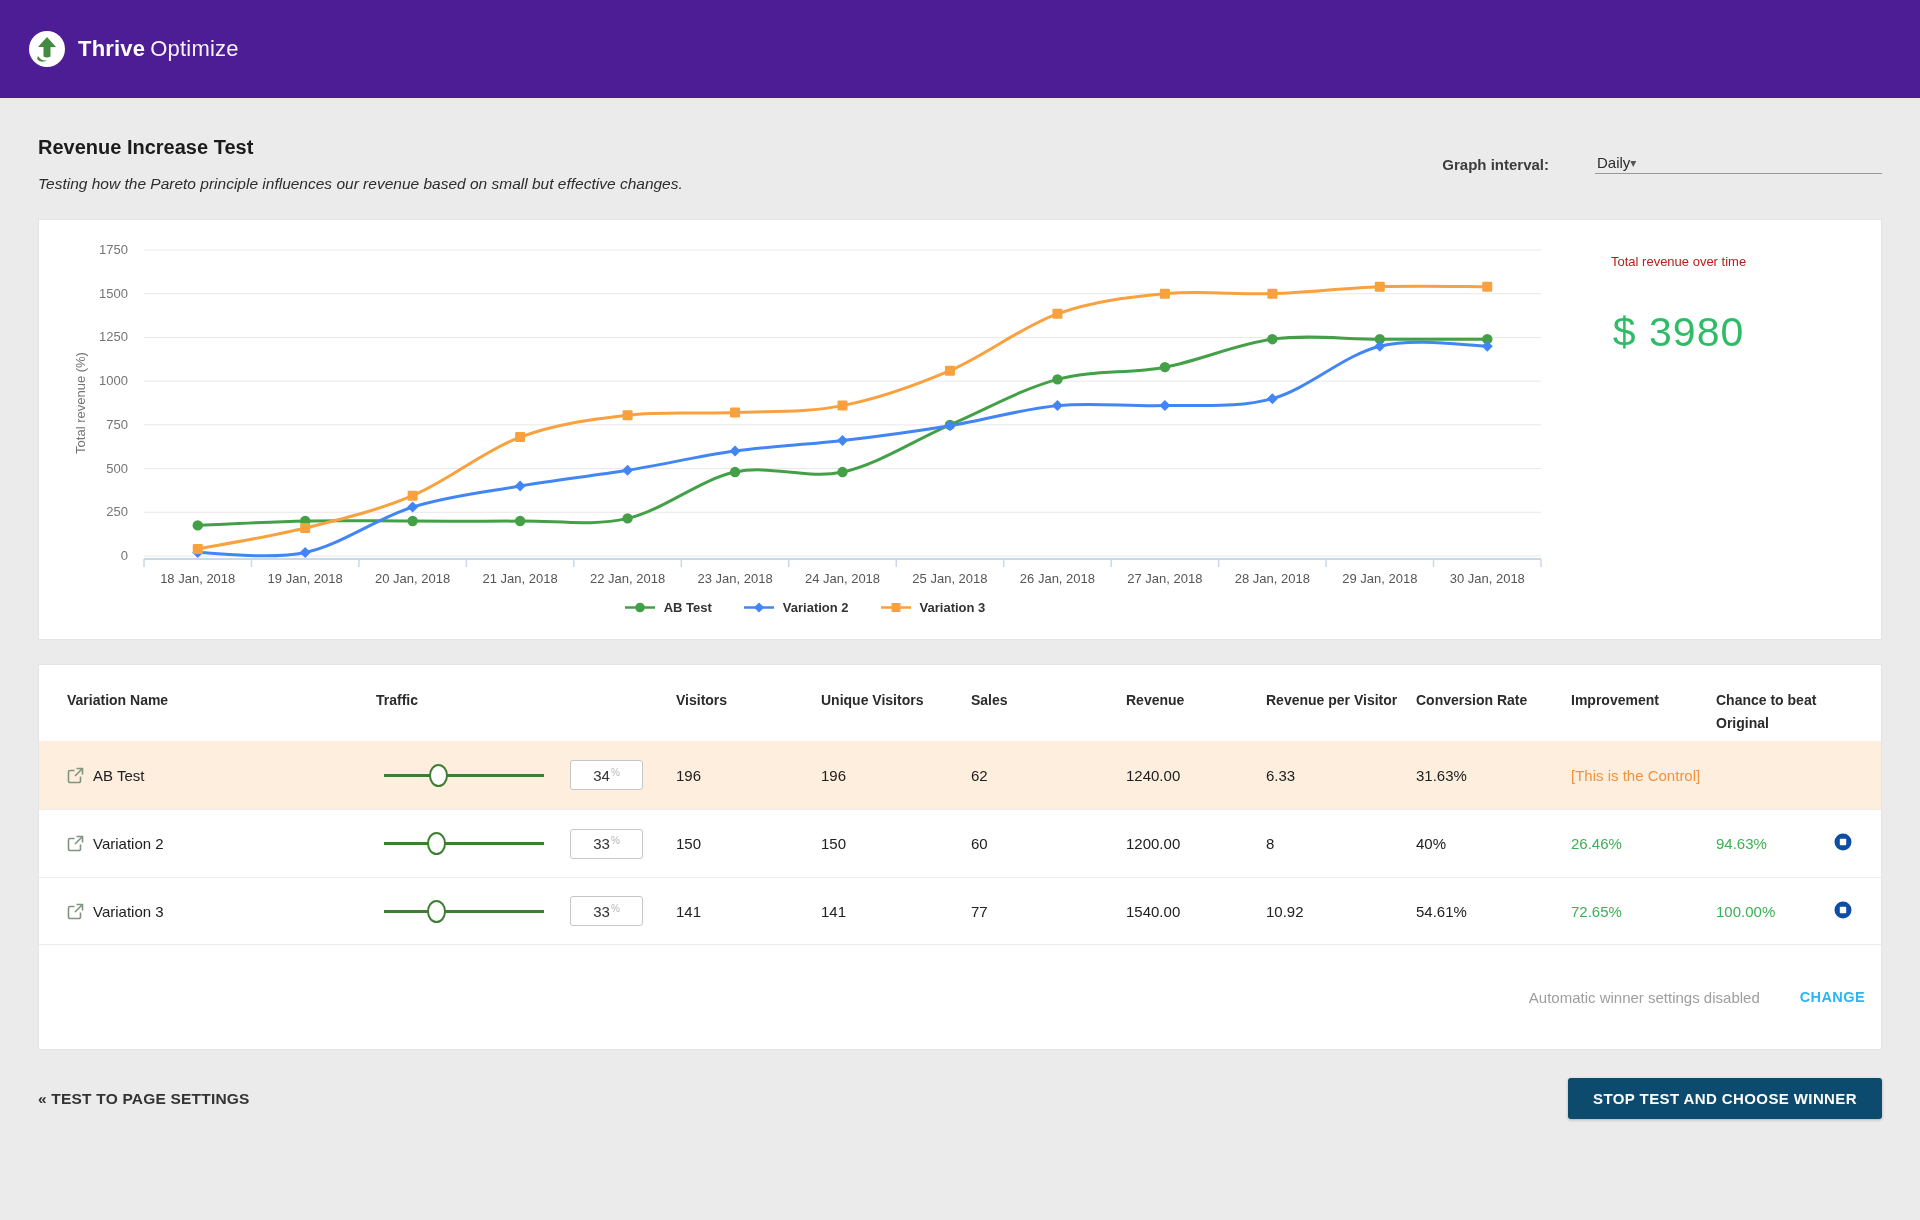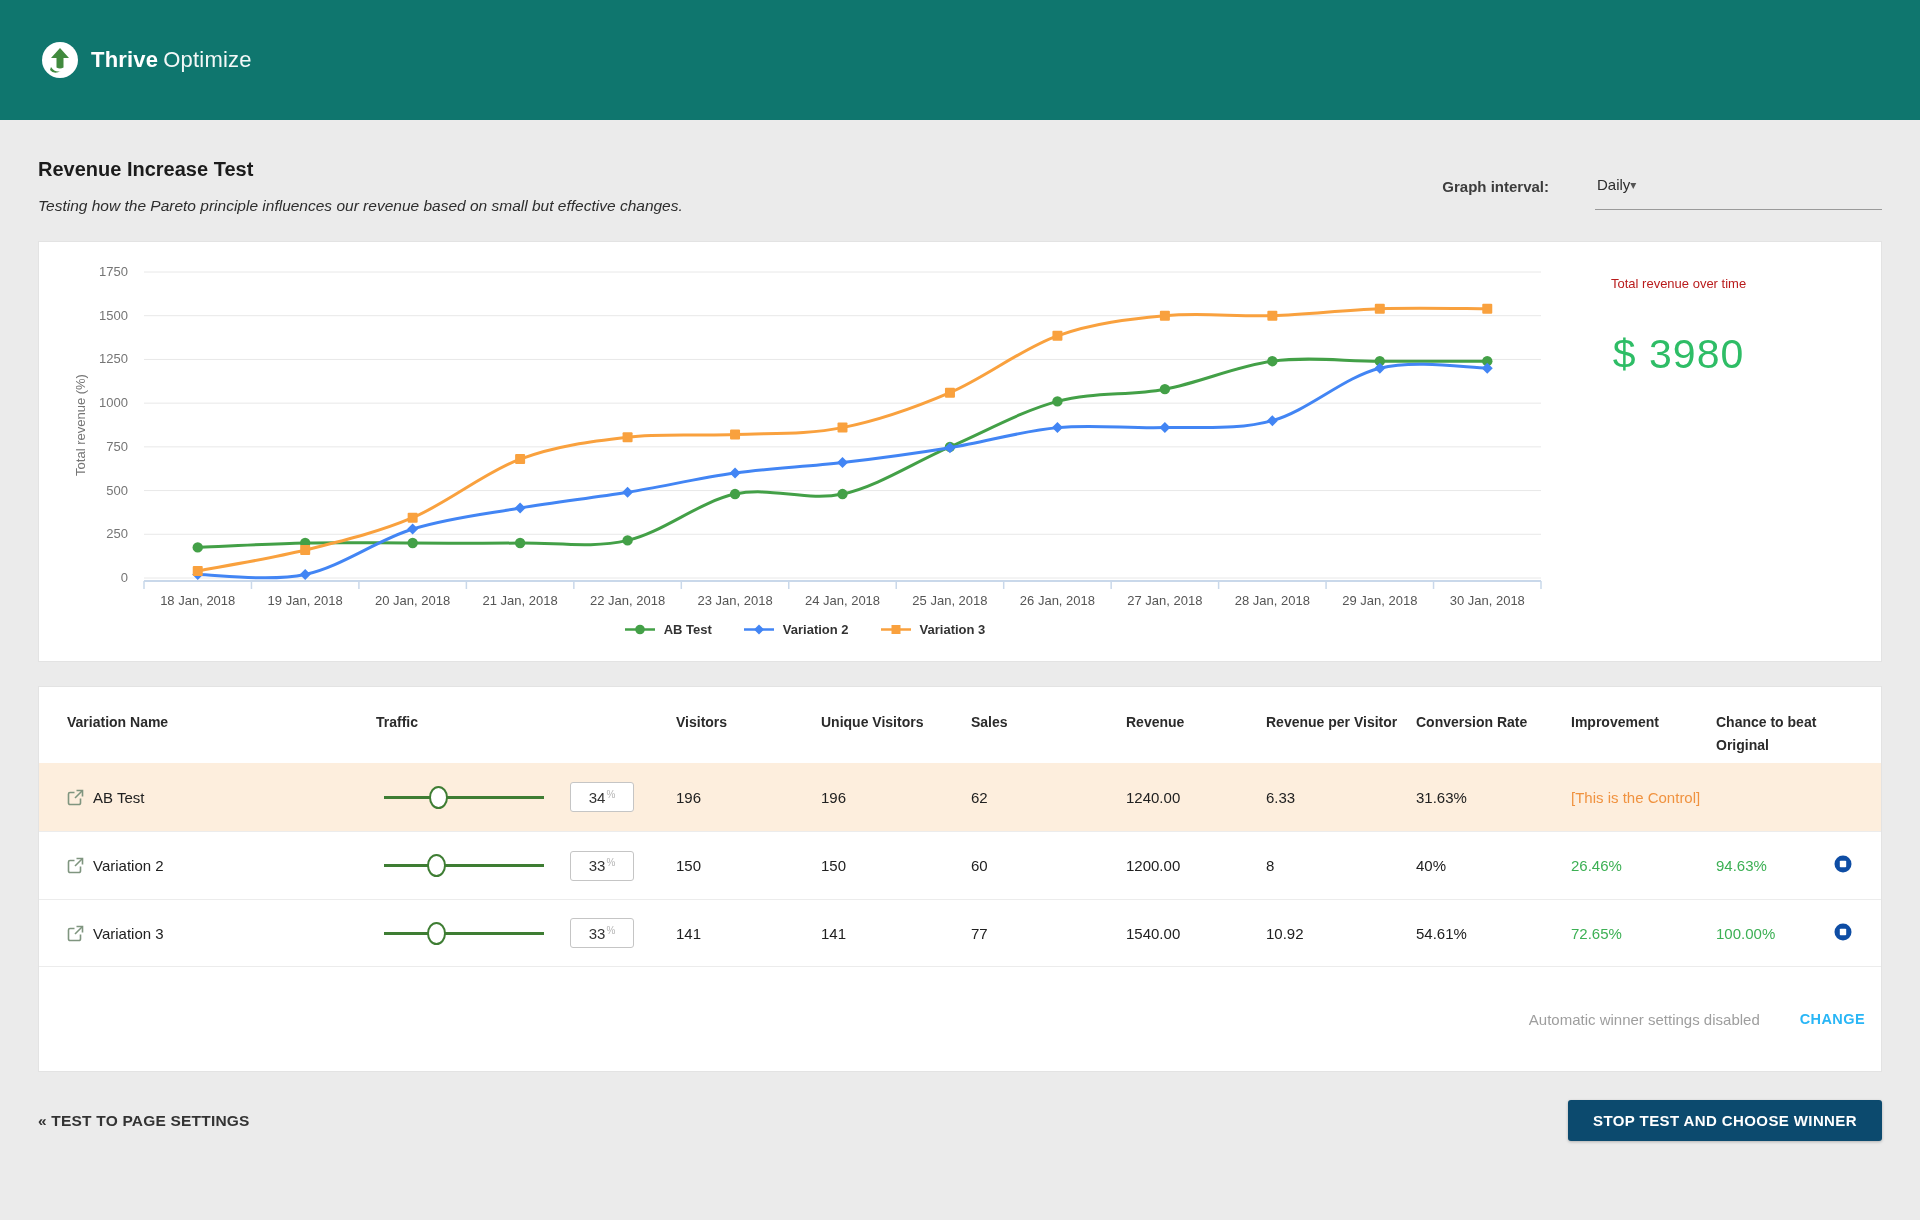--- a/index.html
+++ b/index.html
@@ -1,34 +1,34 @@
 <!DOCTYPE html>
 <html><head>
 <meta charset="utf-8">
 <style>
   * { box-sizing: border-box; margin: 0; padding: 0; }
   html,body { width:1920px; min-height:1220px; background:#ebebeb;
     font-family:"Liberation Sans","DejaVu Sans",sans-serif; color:#212121; }
 
   
-  .topbar { height:120px; background:#0f766e; display:flex; align-items:center; padding-left:41px; }
+  .topbar { height:98px; background:#4c1d95; display:flex; align-items:center; padding-left:28px; }
   .brand { display:flex; align-items:center; gap:12px; }
   .brand-icon { width:38px; height:38px; }
   .brand-text { font-size:22px; color:#fff; letter-spacing:.2px; }
   .brand-text b { font-weight:700; }
   .brand-text span.light { font-weight:300; opacity:.95; margin-left:5px; }
 
   
   .content { padding:0 38px; position:relative; }
   .page-head { position:relative; padding-top:38px; }
   .page-title { font-size:20px; font-weight:700; color:#1b1b1b; }
   .page-subtitle { font-size:15.5px; color:#2d2d2d; margin-top:16px;font-style:italic; }
   .interval { position:absolute; right:0; top:56px; display:flex; align-items:flex-start; gap:46px; }
   .interval-label { font-size:15px; color:#3c3c3c; padding-top:2px;font-weight:bold; }
-  .interval-select { width:287px; border-bottom:1px solid #9a9a9a; padding:0 2px 16px 2px;
+  .interval-select { width:287px; border-bottom:1px solid #9a9a9a; padding:0 2px 2px 2px;
     display:flex; align-items:center; cursor:pointer; }
   .interval-value { font-size:15px; color:#2d2d2d; }
   .interval-caret { font-size:12px; color:#555; line-height:10px; }
 
   
   .card { background:#fff; border:1px solid #e3e3e3; }
   .chart-card { margin-top:26px; height:421px; display:flex; padding-top:10px; }
   .chart-wrap { width:1530px; }
   .legend { display:flex; justify-content:center; gap:30px; margin-top:4px; }
   .legend-item { display:flex; align-items:center; gap:7px; cursor:pointer; }
@@ -49,21 +49,21 @@
   .trow.highlight { background:#fdeedd; }
   .trow + .trow { border-top:1px solid #ececec; }
   .trow:last-of-type { border-bottom:1px solid #ececec; }
   .cell { padding-left:32px; white-space:nowrap; }
   .cell-name { padding-left:28px; display:flex; align-items:center; gap:9px; font-size:15px; }
   .cell-traffic { padding-left:40px; display:flex; align-items:center; gap:26px; }
   .slider { position:relative; width:160px; height:24px; cursor:pointer; }
   .slider-track { position:absolute; left:0; right:0; top:50%; height:3px; margin-top:-1.5px; background:#3e7d33; }
   .slider-thumb { position:absolute; top:50%; width:19px; height:23px; margin-top:-11.5px; margin-left:-9.5px;
     background:#fff; border:2.5px solid #3e7d33; border-radius:50%; }
-  .pct-box { width:64px; height:30px; border:1px solid #c5c5c5; border-radius:3px; background:#fff;
+  .pct-box { width:73px; height:30px; border:1px solid #c5c5c5; border-radius:3px; background:#fff;
     display:flex; align-items:center; justify-content:center; font-size:15px; color:#333;text-align:right; }
   .pct-box .unit { font-size:10px; color:#b5b5b5; margin-left:1px; position:relative; top:-3px; }
   .improve-control { color:#f0923f; }
   .green-text { color:#3cb054; }
   .cell-icon { padding-left:14px; }
   .stop-btn { width:20px; height:20px; cursor:pointer; display:inline-block; }
   .tfoot { height:104px; display:flex; align-items:center; justify-content:flex-end; gap:40px; padding-right:16px; }
   .auto-winner { font-size:15px; color:#9e9e9e; }
   .change-link { font-size:14.5px; font-weight:700; color:#29b6f6; letter-spacing:.4px; cursor:pointer; }
 

